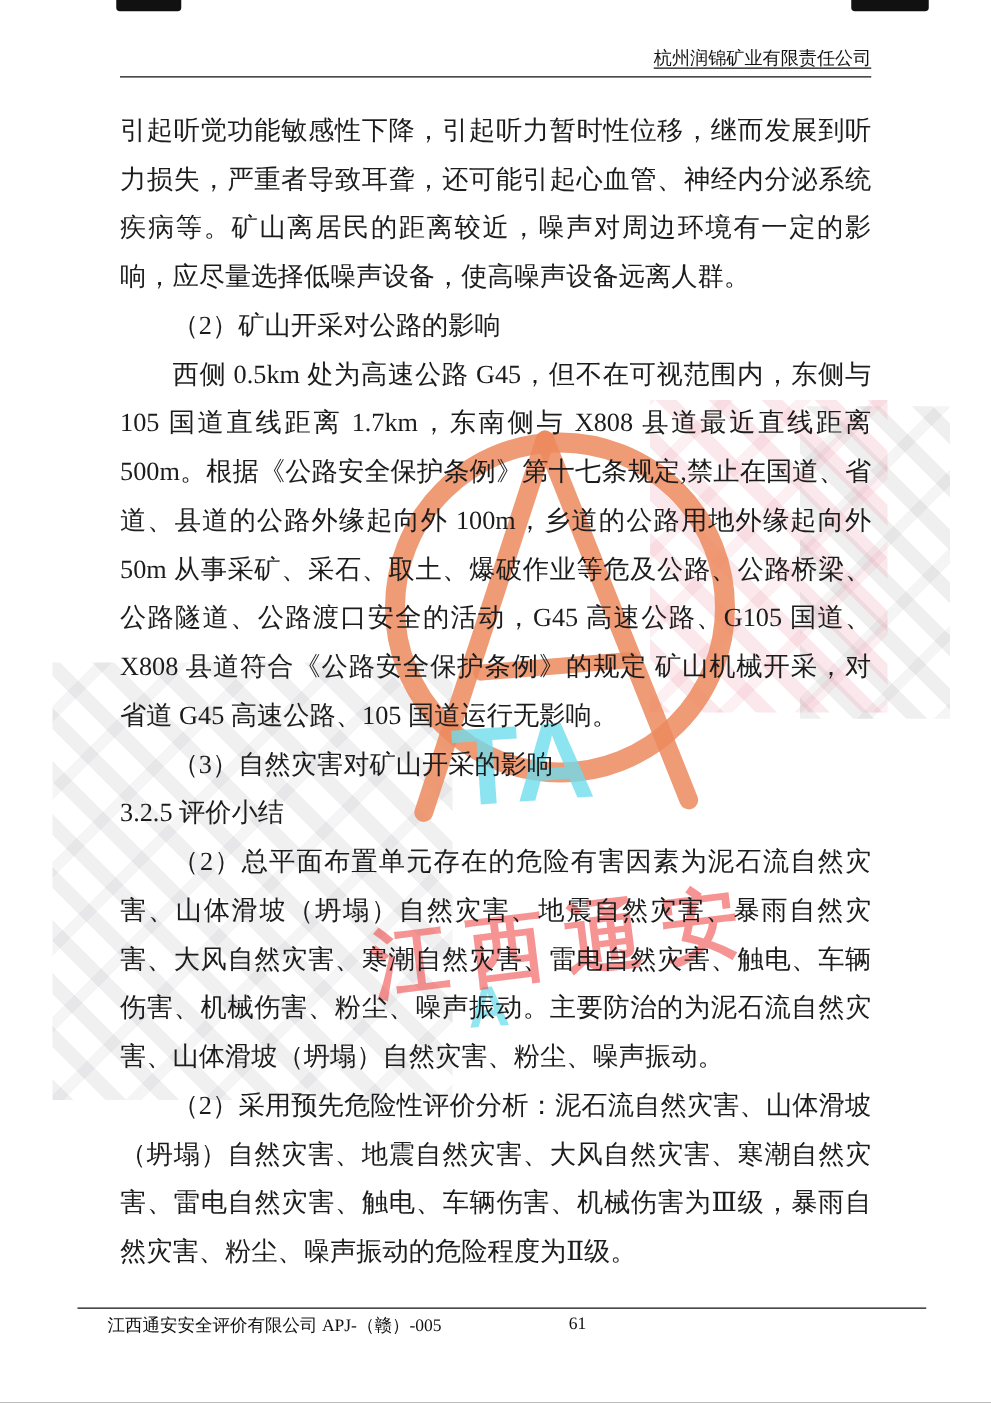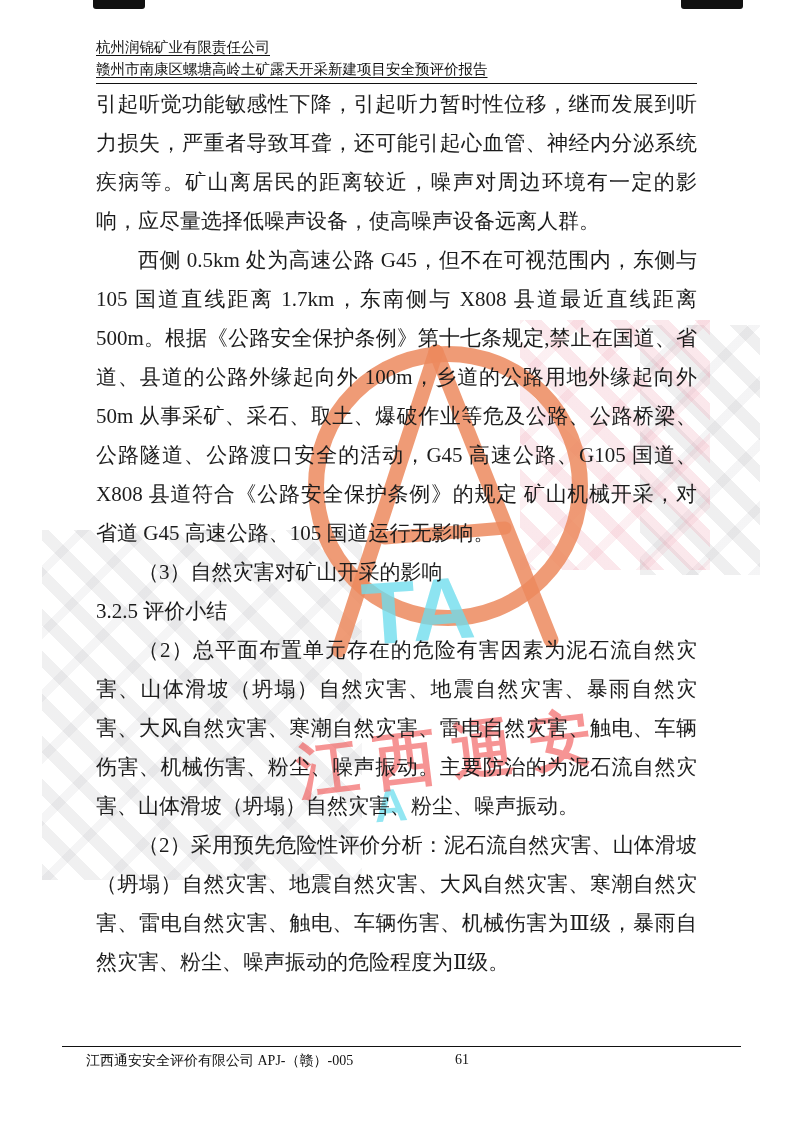--- a/index.html
+++ b/index.html
@@ -41,21 +41,21 @@
     font-weight:bold;
     white-space:nowrap;
     transform:rotate(-7deg);
     letter-spacing:16px;
   }
 
   
   .doc-header{
     position:absolute;top:36px;left:0;width:793px;
     padding:0 62px;box-sizing:border-box;
-    font-size:14.5px;line-height:22px;color:#111;
+    font-size:14.5px;line-height:22px;color:#111;text-align:right;
   }
   .doc-header .inner{padding:0 34px;}
   .hdr-line1 span{text-decoration:underline;text-underline-offset:3px;}
   .hdr-line2{
     display:flex;justify-content:space-between;align-items:flex-end;
     border-bottom:1.5px solid #111;padding-bottom:3px;
   }
   .hdr-line2 span{text-decoration:underline;text-underline-offset:3px;}
 
   
@@ -104,27 +104,27 @@
   <div class="wm wm-seal-letters" style="left:374px;top:778px;font-size:46px;color:rgba(109,221,237,0.75);">A</div>
 
   <div class="wm wm-stamp-text" style="left:296px;top:712px;font-size:62px;color:rgba(240,76,76,0.60);">江西通安</div>
 
   <div class="doc-header">
     <div class="inner">
       <div class="hdr-line1">
         <span>杭州润锦矿业有限责任公司</span>
       </div>
       <div class="hdr-line2">
-        <span>赣州市南康区螺塘高岭土矿露天开采新建项目安全预评价报告</span>
       </div>
     </div>
   </div>
 
   <div class="doc-body" id="doc-body">
       <p>引起听觉功能敏感性下降，引起听力暂时性位移，继而发展到听力损失，严重者导致耳聋，还可能引起心血管、神经内分泌系统疾病等。矿山离居民的距离较近，噪声对周边环境有一定的影响，应尽量选择低噪声设备，使高噪声设备远离人群。</p>
+      <p class="indent">（2）矿山开采对公路的影响</p>
       <p class="indent">西侧 0.5km 处为高速公路 G45，但不在可视范围内，东侧与 105 国道直线距离 1.7km，东南侧与 X808 县道最近直线距离 500m。根据《公路安全保护条例》第十七条规定,禁止在国道、省道、县道的公路外缘起向外 100m，乡道的公路用地外缘起向外 50m 从事采矿、采石、取土、爆破作业等危及公路、公路桥梁、公路隧道、公路渡口安全的活动，G45 高速公路、G105 国道、X808 县道符合《公路安全保护条例》的规定 矿山机械开采，对省道 G45 高速公路、105 国道运行无影响。</p>
       <p class="indent">（3）自然灾害对矿山开采的影响</p>
       <p class="bold">3.2.5 评价小结</p>
       <p class="indent">（2）总平面布置单元存在的危险有害因素为泥石流自然灾害、山体滑坡（坍塌）自然灾害、地震自然灾害、暴雨自然灾害、大风自然灾害、寒潮自然灾害、雷电自然灾害、触电、车辆伤害、机械伤害、粉尘、噪声振动。主要防治的为泥石流自然灾害、山体滑坡（坍塌）自然灾害、粉尘、噪声振动。</p>
       <p class="indent">（2）采用预先危险性评价分析：泥石流自然灾害、山体滑坡（坍塌）自然灾害、地震自然灾害、大风自然灾害、寒潮自然灾害、雷电自然灾害、触电、车辆伤害、机械伤害为Ⅲ级，暴雨自然灾害、粉尘、噪声振动的危险程度为Ⅱ级。</p>
     </div>
 
   <div class="doc-footer">
     <span class="footer-company">江西通安安全评价有限公司 APJ-（赣）-005</span>
     <span class="footer-page">61</span>

